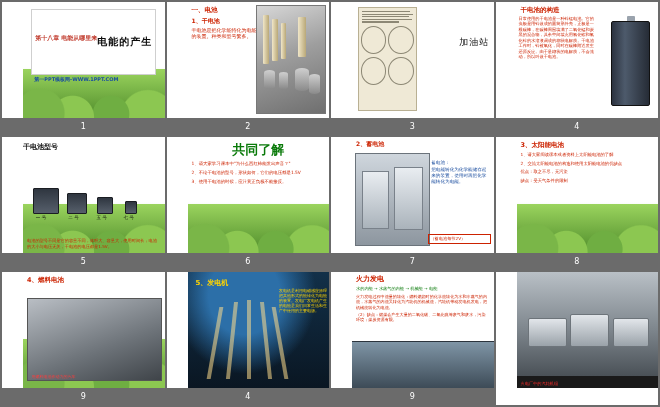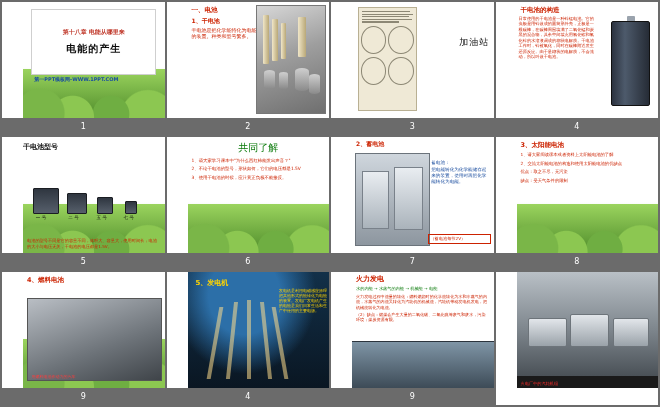--- a/index.html
+++ b/index.html
@@ -61,21 +61,21 @@
   }
   .grassbg:before{
     content:"";position:absolute;left:0;right:0;bottom:18%;height:26%;
     background:linear-gradient(180deg,rgba(255,255,255,0) 0%, rgba(120,190,90,.35) 60%, rgba(90,160,60,.6) 100%);
   }
 
   
   .s1 .bigbox{
     position:absolute;left:6%;top:6%;right:6%;height:55%;
     border:1px solid #cfcfcf;background:#ffffff;
-    display:flex;flex-direction:column;align-items:center;justify-content:center;
+    display:flex;flex-direction:row;align-items:center;justify-content:center;
   }
   .s1 .chapter{color:#c0392b;font-size:6px;font-weight:bold;margin-bottom:8px;}
   .s1 .maintitle{color:#0b0b0b;font-size:10px;font-weight:bold;letter-spacing:1px;}
   .s1 .sitetxt{
     position:absolute;left:8%;top:64%;color:#1a4fa0;font-size:5px;font-weight:bold;
   }
 
   
   .hd{color:#cc2200;font-weight:bold;font-size:6.5px;margin:4px 0 3px 4px;}
   .hd2{color:#cc2200;font-weight:bold;font-size:6px;margin:3px 0 2px 4px;}
@@ -124,21 +124,21 @@
   
   .s5{background:#ffffff;}
   .s5 h{display:block;color:#111;font-size:7px;font-weight:bold;text-align:left;margin-top:6px;}
   .s5 .row{position:absolute;left:0;right:0;top:32%;height:34%;}
   .s5 .b{position:absolute;bottom:0;background:linear-gradient(180deg,#2f3640,#565f6b);border:1px solid #1a1d22;border-radius:1px;}
   .s5 .lbl{position:absolute;color:#111;font-size:4.5px;}
   .s5 .foot{position:absolute;left:4px;right:4px;bottom:4px;color:#cc2200;font-size:4.2px;line-height:1.3;}
 
   
   .s6{background:#ffffff;}
-  .s6 .title{color:#0a7a0a;font-size:10px;font-weight:normal;text-align:center;margin-top:5px;}
+  .s6 .title{color:#0a7a0a;font-size:13px;font-weight:bold;text-align:center;margin-top:5px;}
   .s6 .item{color:#cc2200;font-size:4.4px;margin:3px 4px;line-height:1.3;}
 
   
   .s7{background:#ffffff;}
   .s7 .ph{
     position:absolute;left:2%;top:14%;width:52%;height:78%;
     background:linear-gradient(180deg,#cfd6dd,#8d969f);
     border:1px solid #6b737b;
   }
   .s7 .box{position:absolute;background:linear-gradient(180deg,#e9edf1,#aab3bb);border:1px solid #79818a;}

